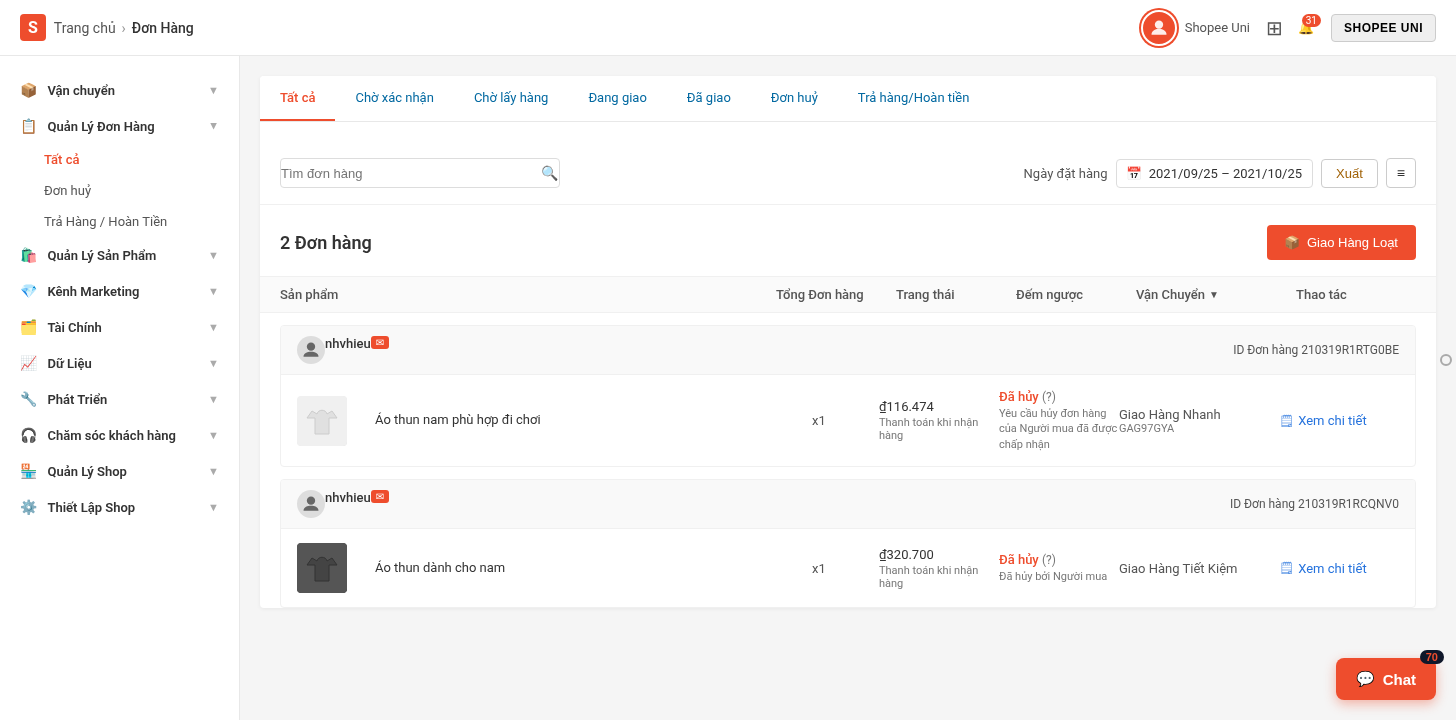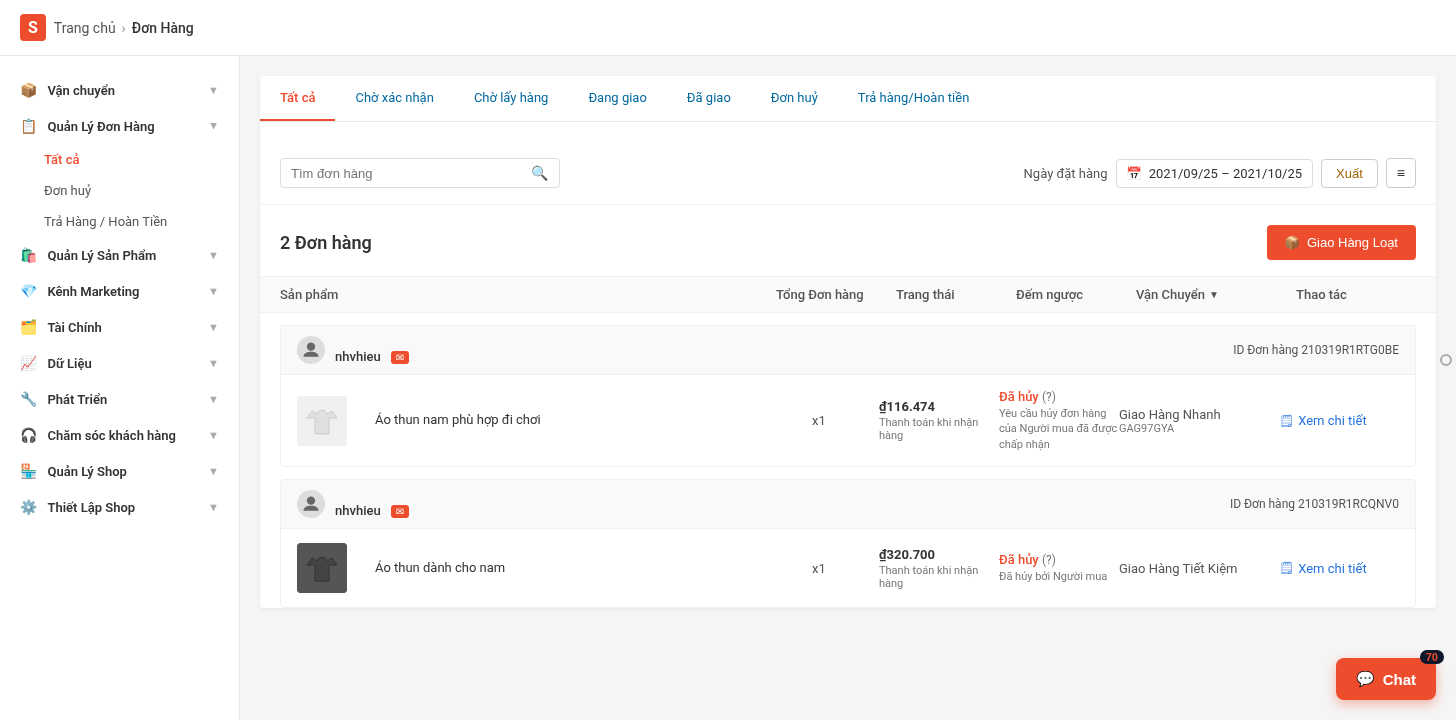--- a/index.html
+++ b/index.html
@@ -49,21 +49,21 @@
     
     .main { flex: 1; padding: 20px; overflow: auto; }
 
     
     .tabs { background: #fff; border-bottom: 1px solid #e8e8e8; display: flex; gap: 0; margin-bottom: 20px; border-radius: 4px 4px 0 0; }
     .tab { padding: 14px 20px; cursor: pointer; font-size: 13px; color: #0369a1; border-bottom: 2px solid transparent; white-space: nowrap; }
     .tab.active { color: #ee4d2d; border-bottom: 2px solid #ee4d2d; font-weight: 500; }
 
     
     .filter-bar { background: #fff; padding: 16px 20px; display: flex; align-items: center; gap: 16px; border-bottom: 1px solid #f0f0f0; }
-    .search-input-wrap { display: flex; align-items: center; border: 1px solid #ddd; border-radius: 4px; padding: 6px 10px; gap: 0; flex: 0 0 280px; }
+    .search-input-wrap { display: flex; align-items: center; border: 1px solid #ddd; border-radius: 4px; padding: 6px 0; gap: 0; flex: 0 0 280px; }
     .search-input-wrap input { border: none; outline: none; font-size: 13px; width: 100%; color: #999; }
     .search-icon { color: #999; font-size: 14px; }
     .date-filter { display: flex; align-items: center; gap: 8px; margin-left: auto; }
     .date-label { color: #555; font-size: 13px; }
     .date-range-input { display: flex; align-items: center; gap: 6px; border: 1px solid #ddd; border-radius: 4px; padding: 6px 10px; font-size: 13px; color: #333; cursor: pointer; }
     .date-icon { color: #666; }
     .export-btn { border: 1px solid #ccc; background: #fff; border-radius: 4px; padding: 6px 14px; cursor: pointer; font-size: 13px; color: #a16207; }
     .filter-icon-btn { border: 1px solid #ccc; background: #fff; border-radius: 4px; padding: 6px 10px; cursor: pointer; font-size: 14px; color: #333; }
 
     
@@ -71,36 +71,36 @@
     .order-count { font-size: 18px; font-weight: 600; color: #333; }
     .bulk-ship-btn { background: #ee4d2d; color: #fff; border: none; border-radius: 4px; padding: 10px 18px; cursor: pointer; font-size: 13px; font-weight: 500; display: flex; align-items: center; gap: 6px; }
 
     
     .table-header { display: grid; grid-template-columns: 1fr 120px 120px 120px 160px 120px; padding: 10px 20px; background: #fafafa; border-top: 1px solid #f0f0f0; border-bottom: 1px solid #f0f0f0; font-size: 13px; color: #555; font-weight: 500; }
     .col-header { display: flex; align-items: center; gap: 4px; }
 
     
     .order-card { border: 1px solid #f0f0f0; margin: 12px 20px; border-radius: 4px; overflow: hidden; }
     .order-card-header { background: #f9f9f9; padding: 10px 16px; display: flex; align-items: center; justify-content: space-between; border-bottom: 1px solid #f0f0f0; }
-    .order-card-header-left { display: flex; align-items: flex-end; gap: 10px; }
+    .order-card-header-left { display: flex; align-items: flex-start; }
     .seller-avatar { width: 28px; height: 28px; border-radius: 50%; background: #ddd; overflow: hidden; display: flex; align-items: center; justify-content: center; font-size: 10px; }
     .seller-name { font-size: 13px; font-weight: 500; color: #333; }
     .msg-icon { background: #ee4d2d; color: #fff; border-radius: 3px; padding: 1px 5px; font-size: 10px; }
     .order-id { font-size: 12px; color: #555; }
 
     
     .order-row { display: grid; grid-template-columns: 1fr 120px 120px 120px 160px 120px; padding: 14px 16px; align-items: center; }
     .product-cell { display: flex; align-items: center; gap: 28px; }
     .product-img { width: 50px; height: 50px; border-radius: 4px; overflow: hidden; flex-shrink: 0; }
     .white-shirt { background: linear-gradient(135deg, #f5f5f5 0%, #e0e0e0 100%); }
     .dark-shirt { background: linear-gradient(135deg, #555 0%, #333 100%); }
     .product-name { font-size: 13px; color: #333; line-height: 1.4; }
     .qty-badge { font-size: 13px; color: #555; text-align: center; }
     .price-cell { font-size: 13px; color: #333; }
-    .price-amount { font-weight: 700; }
+    .price-amount { font-weight: 400; }
     .price-note { font-size: 11px; color: #777; margin-top: 2px; }
     .status-cell { font-size: 13px; }
     .status-cancelled { color: #ee4d2d; font-weight: 500; }
     .status-note { font-size: 11px; color: #777; margin-top: 2px; line-height: 1.4; }
     .shipping-cell { font-size: 13px; color: #555; }
     .action-cell { }
     .view-detail-btn { color: #2673dd; font-size: 13px; cursor: pointer; display: flex; align-items: center; gap: 4px; text-decoration: none; }
 
     
     .chat-btn {
@@ -133,20 +133,37 @@
 
 <header class="header">
   <div class="header-left">
     <div class="header-logo">S</div>
     <nav class="header-breadcrumb">
       <span class="header-home">Trang chủ</span>
       <span class="sep">›</span>
       <span class="current">Đơn Hàng</span>
     </nav>
   </div>
+  <div class="header-right">
+    <div class="shopee-uni">
+      <div class="uni-badge">
+        <svg width="20" height="20" viewBox="0 0 24 24" fill="white">
+            <circle cx="12" cy="8" r="5" fill="white" opacity="0.9"></circle>
+            <path d="M3 20c0-4 4-7 9-7s9 3 9 7" fill="white" opacity="0.9"></path>
+          </svg>
+      </div>
+      <span style="font-size:13px;color:#555;">Shopee Uni</span>
+    </div>
+    <div class="grid-icon">⊞</div>
+    <div class="notif-btn">
+      🔔
+      <span class="notif-badge">31</span>
+    </div>
+    <button class="user-btn">SHOPEE UNI</button>
+  </div>
 </header>
 
 <div class="layout">
 
   <aside class="sidebar">
 
     <div class="sidebar-item">
       <div class="sidebar-item-inner">
         <span class="sidebar-icon">📦</span>
         <span class="sidebar-section-title">Vận chuyển</span>

